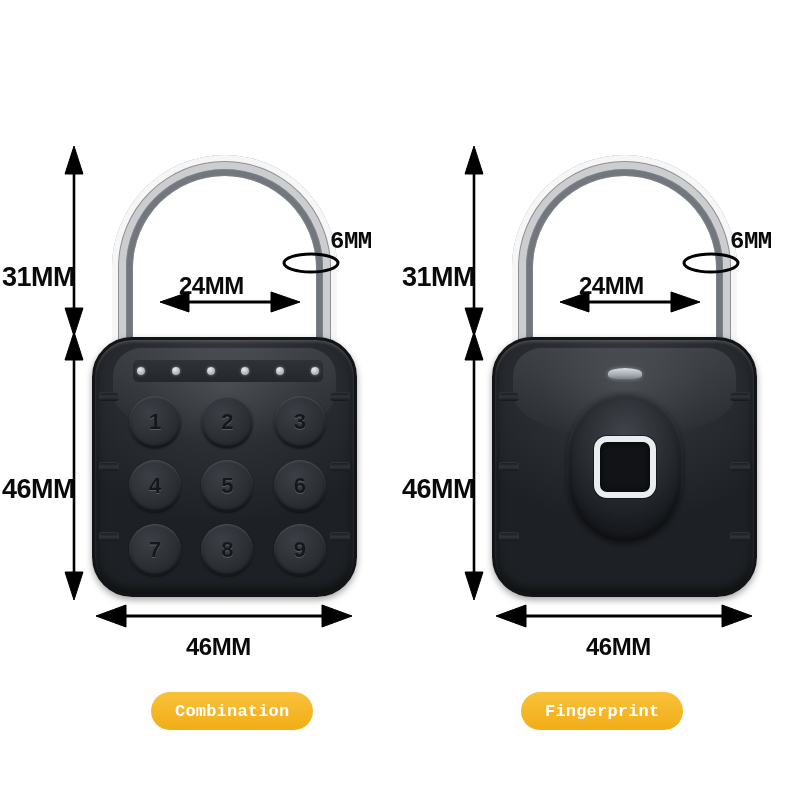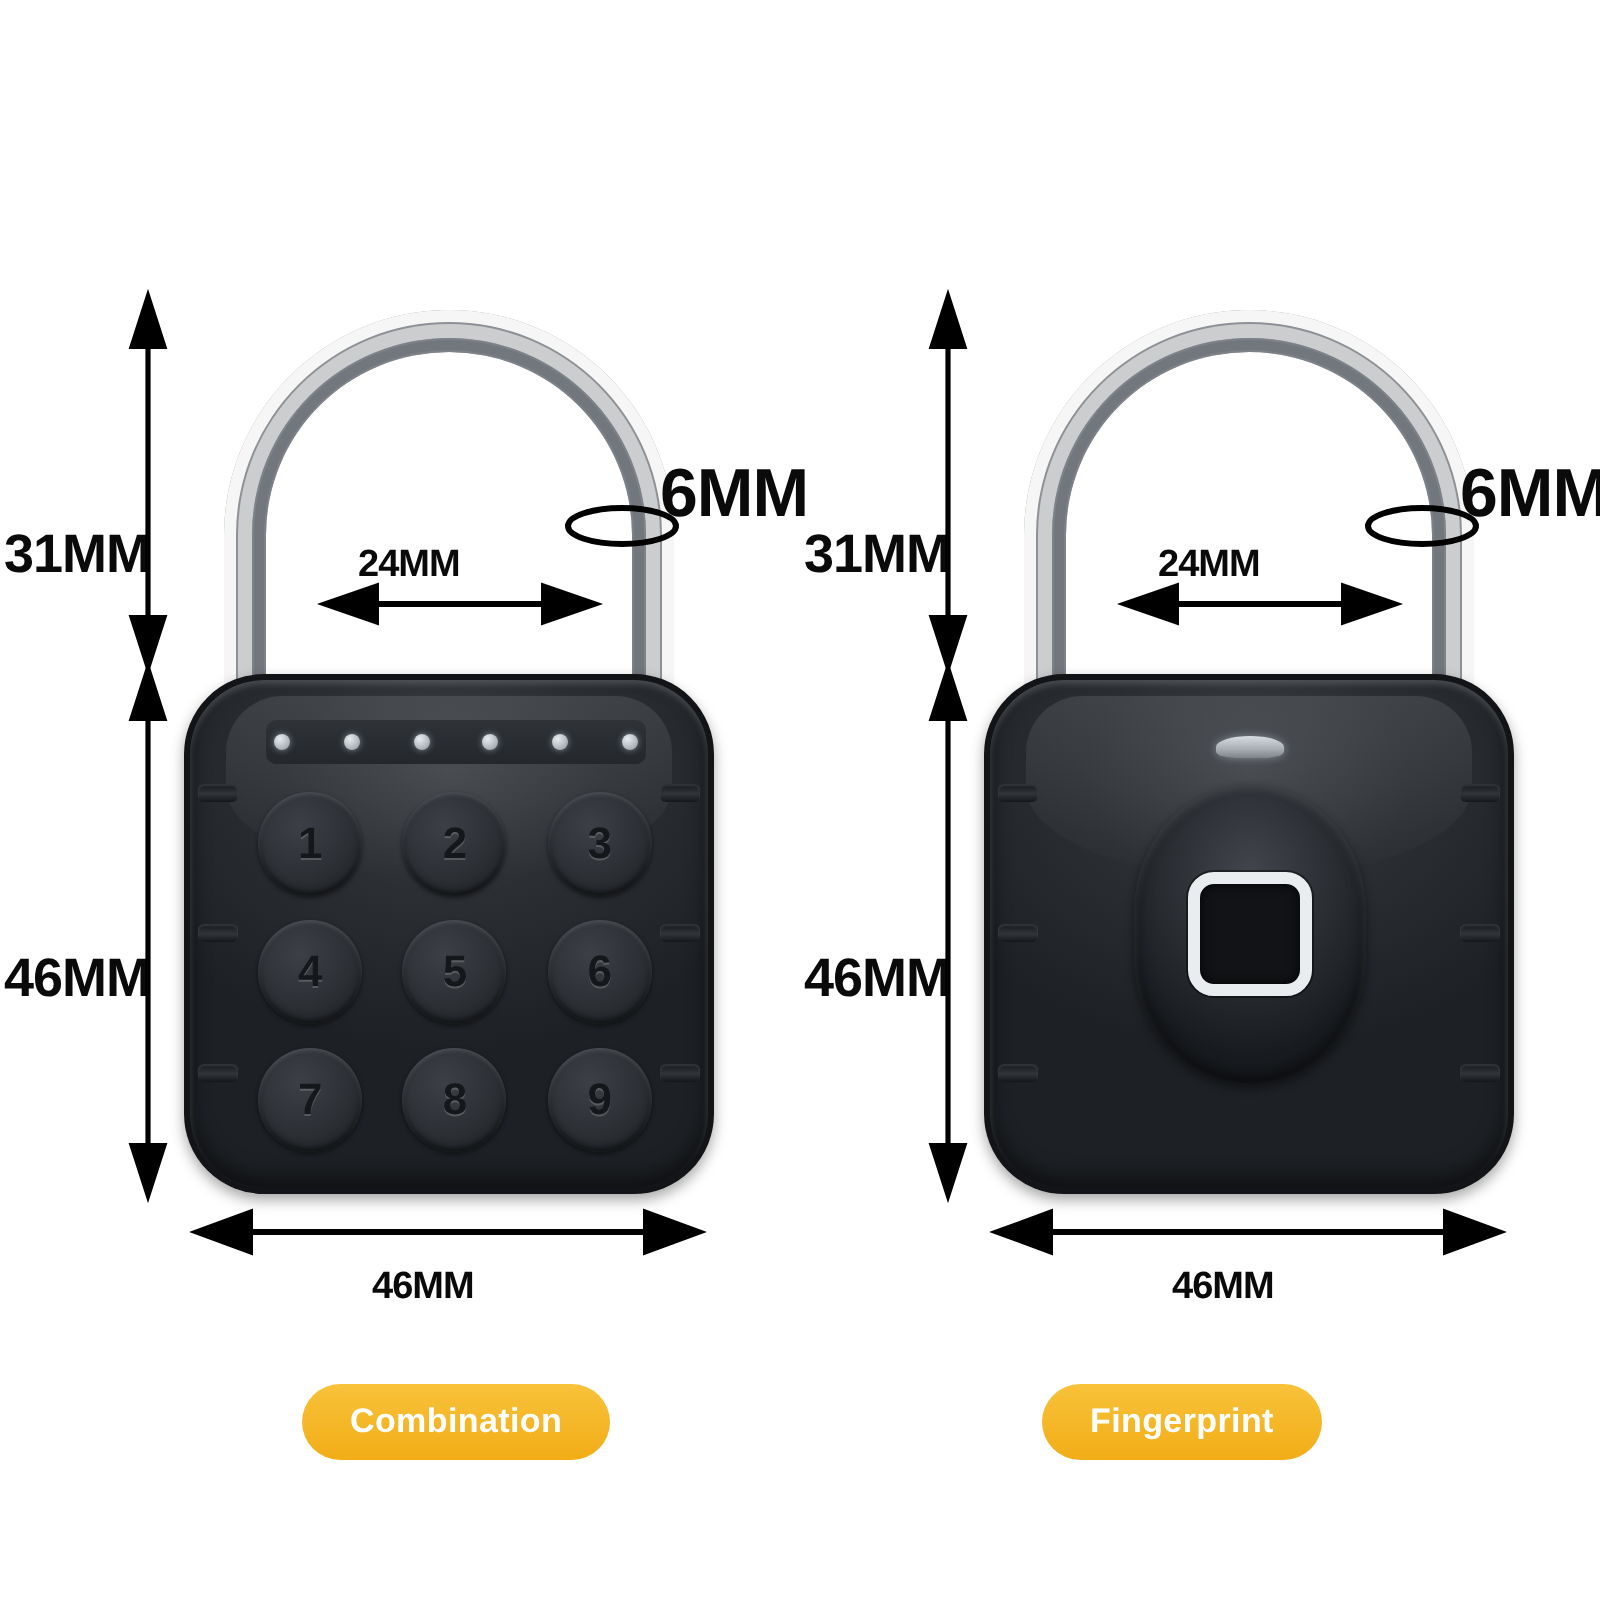--- a/index.html
+++ b/index.html
@@ -243,42 +243,42 @@
   
   .dim-label {
     position: absolute;
     font-family: "Liberation Sans", sans-serif;
     font-weight: 700;
     color: #0a0a0a;
     white-space: nowrap;
     letter-spacing: -0.5px;
   }
   .dim-v-label { font-size: 27px; margin-top: 28px; }
-  .dim-h-label { font-size: 19px; }
-  .dim-small-label { font-size: 34px; }
+  .dim-h-label { font-size: 24px; }
+  .dim-small-label { font-size: 24px; font-family: Liberation Mono, monospace; }
 
   svg.dim-svg {
     position: absolute;
     left: 0;
     top: 0;
     width: 800px;
     height: 800px;
     pointer-events: none;
     overflow: visible;
   }
 
   
   .badge {
     position: absolute;
     top: 692px;
     height: 38px;
     border-radius: 19px;
     background: linear-gradient(180deg, #f8c23a 0%, #f2ad17 100%);
     color: #ffffff;
-    font-family: Liberation Sans, sans-serif;
+    font-family: Liberation Mono, monospace;
     font-weight: 700;
     font-size: 17px;
     display: flex;
     align-items: center;
     justify-content: center;
     padding: 2px 24px;
     box-sizing: border-box;
     letter-spacing: 0.2px;
   }
   .badge-left  { left: 151px; }

